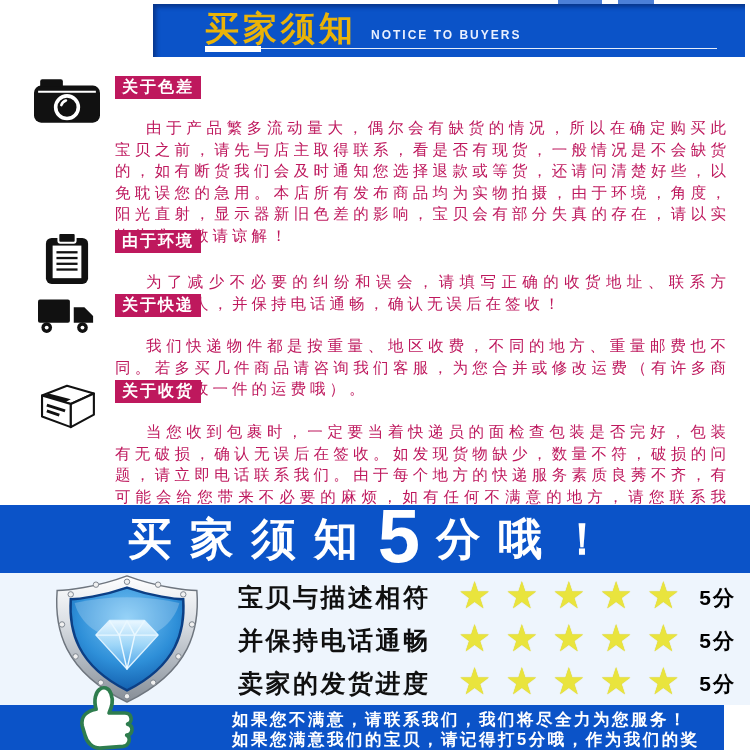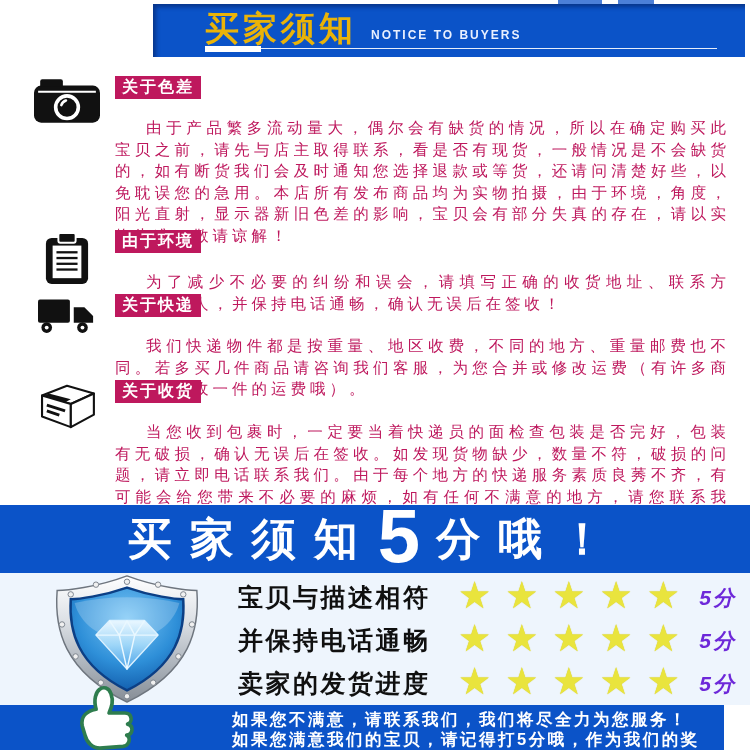--- a/index.html
+++ b/index.html
@@ -42,21 +42,21 @@
   .bb-txt { color:#fff; font-weight:bold; font-size:44px; letter-spacing:18px; line-height:1; }
   .bb-big { color:#fff; font-weight:bold; font-size:76px; line-height:1; margin:-6px 16px 0 2px; }
   
   .rating-area { position:absolute; left:0; top:573px; width:750px; height:132px; background:#eef5fd; }
   .shield-wrap { position:absolute; left:48px; top:1px; }
   .rows { position:absolute; left:238px; top:3px; width:498px; }
   .rating-row { display:flex; align-items:center; height:43px; }
   .rr-label { font-size:25px; font-weight:bold; color:#101010; letter-spacing:2.5px; width:220px; flex:none; }
   .rr-stars { flex:1; font-size:37px; color:#e9e43d; letter-spacing:14px; line-height:1;
               margin-top:-5px; text-shadow:0 0 1px #cdc52f; white-space:nowrap; }
-  .rr-score { font-size:21px; font-weight:bold; color:#6d28d9; letter-spacing:2px; flex:none;font-style:italic; }
+  .rr-score { font-size:21px; font-weight:bold; color:#000000; letter-spacing:2px; flex:none; }
   
   .footer { position:absolute; left:0; top:705px; width:724px; height:45px; background:#0b53c8; }
   .footer-text { margin:4px 0 0 232px; color:#fff; font-weight:bold; font-size:16.5px;
                  line-height:20px; letter-spacing:2.5px; }
   .thumb-wrap { position:absolute; left:66px; top:676px; z-index:3; }
 </style>
 </head>
 <body>
 
 <div class="page">

